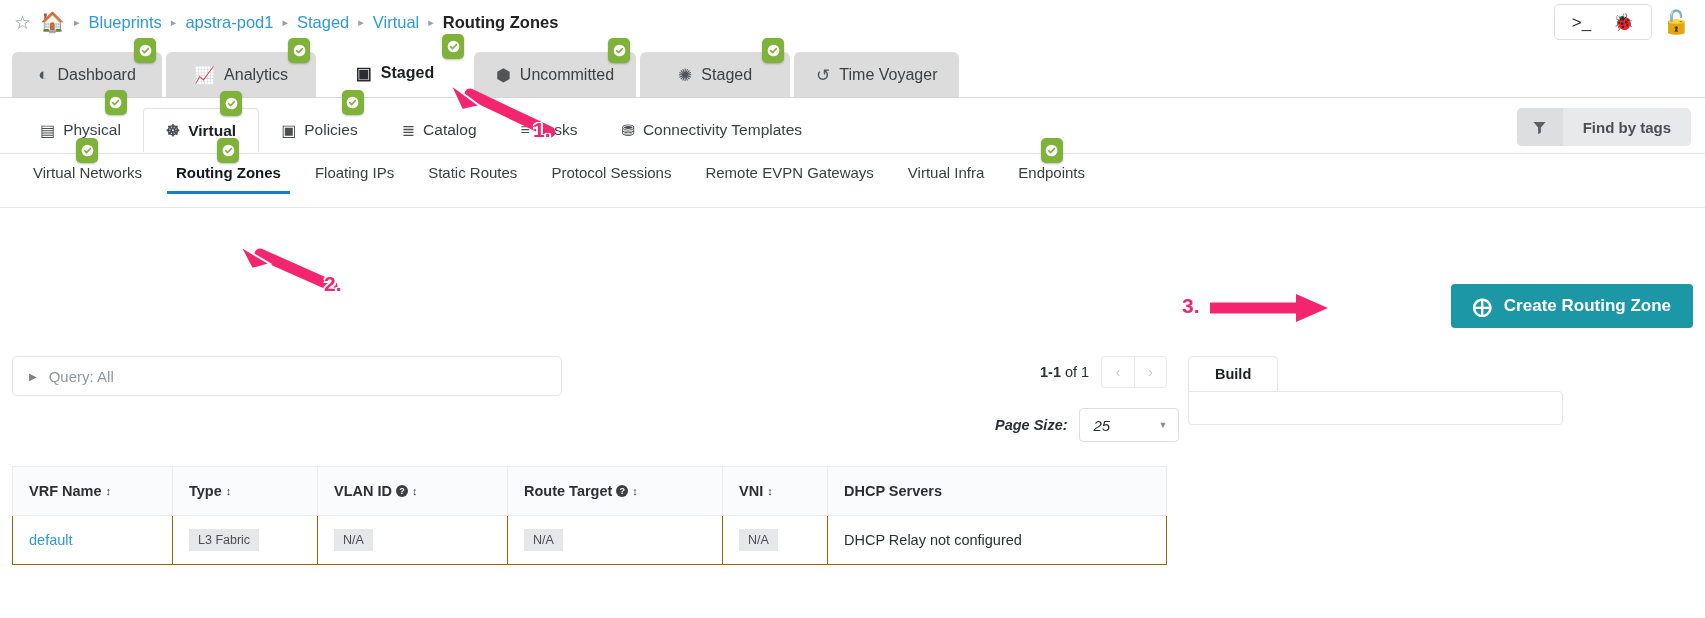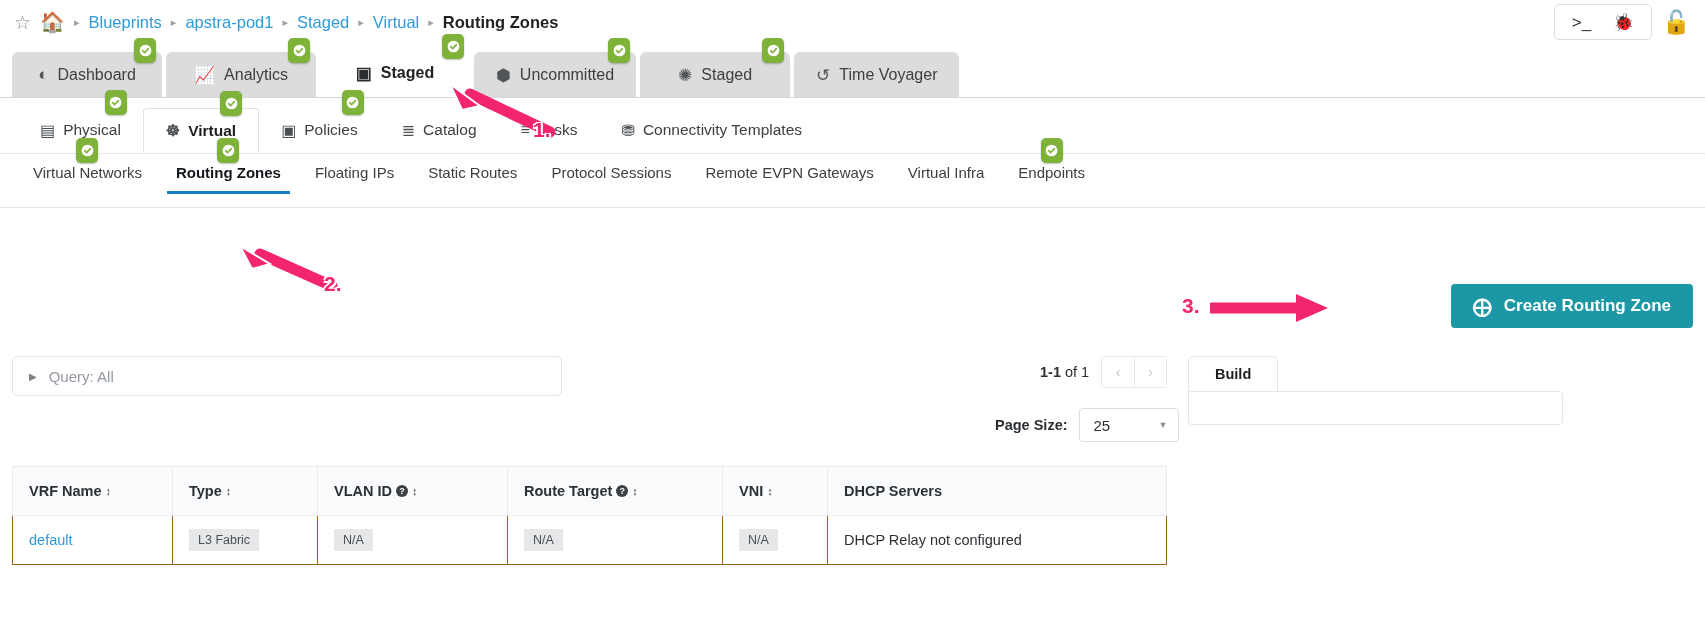--- a/index.html
+++ b/index.html
@@ -112,21 +112,21 @@
   }
   .pag-count { font-size: 14.5px; color: #2c3034; font-weight: bold; }
   .pag-count .of { font-weight: normal; }
   .pag-btns { display: flex; border: 1px solid #e6e8ea; border-radius: 4px; overflow: hidden; }
   .pag-btn {
     width: 32px; height: 30px; display: flex; align-items: center; justify-content: center;
     color: #c3c7cb; font-size: 14px; background: #fff; cursor: pointer;
   }
   .pag-btn + .pag-btn { border-left: 1px solid #e6e8ea; }
 
-  .psize-row { position: absolute; left: 995px; top: 408px; display: flex; align-items: center; gap: 11px; }
+  .psize-row { position: absolute; left: 995px; top: 408px; display: flex; align-items: center; gap: 11px; font-style: italic; }
   .psize-label { font-size: 14.5px; font-weight: bold; color: #2c3034; }
   .psize-select {
     width: 100px; height: 34px; border: 1px solid #dcdfe2; border-radius: 4px;
     background: #fff; display: flex; align-items: center; justify-content: space-between;
     padding: 0 10px 0 14px; font-size: 15px; color: #2c3034; cursor: pointer;
   }
   .psize-select .caret { font-size: 9px; color: #8b9096; }
 
   
   .build-panel { position: absolute; left: 1188px; top: 356px; width: 375px; }
@@ -296,20 +296,28 @@
       <div class="tab2">
         <span class="t-ico">≡</span>
         <span>Tasks</span>
       </div>
       <div class="tab2">
         <span class="t-ico">⛃</span>
         <span>Connectivity Templates</span>
       </div>
     </div>
 
+    <div class="findtags">
+      <span class="ft-ico">
+        <svg width="15" height="15" viewBox="0 0 16 16">
+            <path d="M1.5 2h13l-5 6v5.5l-3 1.5V8z" fill="#5c6165"></path>
+          </svg>
+      </span>
+      <span class="ft-label">Find by tags</span>
+    </div>
   </div>
 
   <div class="tabs3">
     <div class="tabs3-strip">
       <div class="tab3">
         <span>Virtual Networks</span>
         <span class="badge">
           <svg viewBox="0 0 16 16">
               <circle cx="8" cy="8" r="7.2" fill="#fff"></circle>
               <path d="M4.5 8.2l2.4 2.4 4.6-4.9" stroke="#7fb238" stroke-width="1.9" fill="none" stroke-linecap="round" stroke-linejoin="round"></path>

